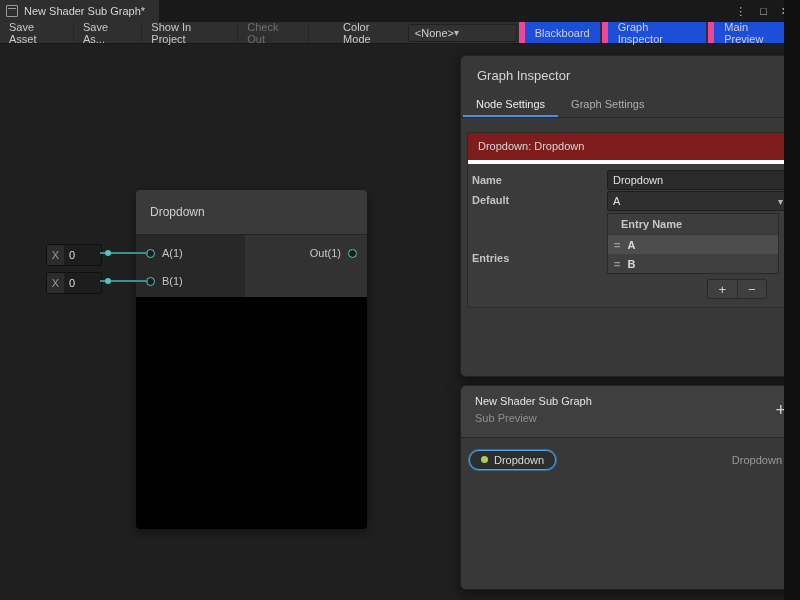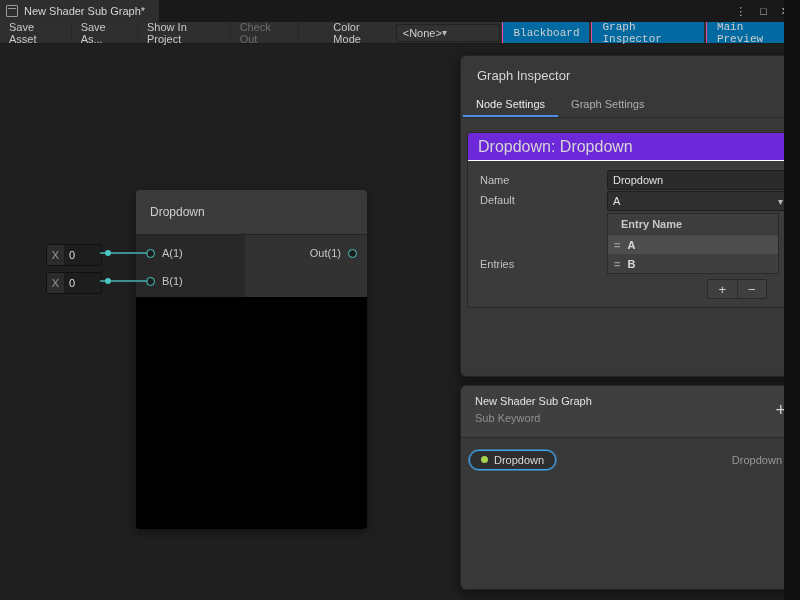--- a/index.html
+++ b/index.html
@@ -15,21 +15,21 @@
 
   
   .toolbar{position:absolute;left:0;top:22px;width:800px;height:21px;background:#2f2f2f;
            border-bottom:1px solid #1a1a1a;display:flex;align-items:stretch;}
   .tb-btn{display:flex;align-items:center;padding:0 9px;border-right:1px solid #262626;color:#c8c8c8;}
   .tb-btn.disabled{color:#6e6e6e;}
   .cm-label{display:flex;align-items:center;margin-left:26px;padding:10px 8px;color:#c8c8c8;}
   .cm-select{display:flex;align-items:center;width:97px;height:16px;align-self:center;
              background:#313131;border:1px solid #212121;border-radius:2px;padding:0 4px 0 6px;color:#cfcfcf;}
   .tb-right{margin-left:auto;display:flex;align-items:stretch;}
-  .tb-tog{display:flex;align-items:center;padding:0 10px;background:#0369a1;border-left:1px solid #ec4899;margin-left:2px;color:#cfcfcf;font-family:Liberation Mono, monospace;}
+  .tb-tog{display:flex;align-items:center;padding:0 10px;background:#1d4ed8;border-left:6px solid #ec4899;margin-left:2px;color:#cfcfcf;}
 
   
   .node{position:absolute;left:136px;top:190px;width:231px;border-radius:4px;box-shadow:0 3px 10px rgba(0,0,0,.45);}
   .node-header{height:44px;line-height:44px;background:#3a3a3a;border-bottom:1px solid #232323;
                border-radius:4px 4px 0 0;padding-left:14px;font-size:12px;color:#cfcfcf;}
   .node-ports{position:relative;height:62px;}
   .ports-left{position:absolute;left:0;top:0;bottom:0;width:109px;background:#282828;}
   .ports-right{position:absolute;top:0;bottom:0;left:109px;right:0;background:#323232;}
   .port-row{position:absolute;display:flex;align-items:center;gap:7px;height:16px;}
   .pr-a{left:10px;top:10px;}
@@ -53,24 +53,24 @@
   .panel{position:absolute;background:#383838;border:1px solid #232323;border-radius:6px;box-shadow:0 4px 14px rgba(0,0,0,.5);}
 
   
   .inspector{left:460px;top:55px;width:337px;height:320px;}
   .insp-title{padding:12px 16px 8px;font-size:13px;color:#d6d6d6;}
   .insp-tabs{display:flex;height:26px;border-bottom:1px solid #2a2a2a;padding-left:2px;}
   .tab-item{display:flex;align-items:center;padding:0 13px;color:#aeaeae;}
   .tab-item.active{color:#ececec;box-shadow:inset 0 -2px 0 #4f8be8;}
   .section{position:absolute;left:6px;top:76px;width:323px;height:174px;background:#3b3b3b;
            border:1px solid #292929;border-radius:3px;}
-  .section-header{height:27px;line-height:27px;padding-left:10px;background:#6d28d9;border-bottom:1px solid #ffffff;
-                  font-size:16px;color:#d6d6d6;border-radius:3px 3px 0 0;}
-  .f-label{position:absolute;left:12px;color:#c2c2c2;}
-  .lbl-name{top:41px;} .lbl-default{top:61px;text-align:center;} .lbl-entries{top:119px;margin-top:6px;}
+  .section-header{height:27px;line-height:27px;padding-left:10px;background:#7f1d1d;border-bottom:4px solid #ffffff;
+                  font-size:11px;color:#d6d6d6;border-radius:3px 3px 0 0;}
+  .f-label{position:absolute;left:4px;color:#c2c2c2;font-weight:bold;}
+  .lbl-name{top:41px;} .lbl-default{top:61px;text-align:center;} .lbl-entries{top:119px;}
   .tfield{position:absolute;left:139px;width:170px;height:18px;background:#2a2a2a;border:1px solid #1d1d1d;
           border-radius:2px;display:flex;align-items:center;padding:0 5px;color:#e2e2e2;}
   .fld-name{top:37px;}
   .fld-default{top:58px;background:#2f2f2f;justify-content:space-between;}
   .dd-arrow{color:#b8b8b8;font-size:10px;}
   .elist{position:absolute;left:139px;top:80px;width:170px;background:#3f3f3f;border:1px solid #292929;font-weight:bold;}
   .elist-header{height:20px;line-height:20px;padding-left:13px;color:#c6c6c6;border-bottom:1px solid #363636;background:#3d3d3d;}
   .elist-row{height:19px;display:flex;align-items:center;gap:7px;padding-left:6px;color:#d8d8d8;}
   .elist-row.selected{background:#4d4d4d;}
   .drag-handle{color:#9a9a9a;}
@@ -196,21 +196,21 @@
       <div class="elist-footer">
         <div class="ef-btn">+</div>
         <div class="ef-btn">−</div>
       </div>
     </div>
   </div>
 
   <div class="panel blackboard">
     <div class="bb-header">
       <div class="bb-title">New Shader Sub Graph</div>
-      <div class="bb-sub">Sub Keyword</div>
+      <div class="bb-sub">Sub Preview</div>
       <div class="bb-add">+</div>
     </div>
     <div class="bb-row bb-row1">
       <div class="pill selected">
         <span class="kw-dot"></span>
         <span>Dropdown</span>
       </div>
       <span class="bb-type">Dropdown</span>
     </div>
   </div>

